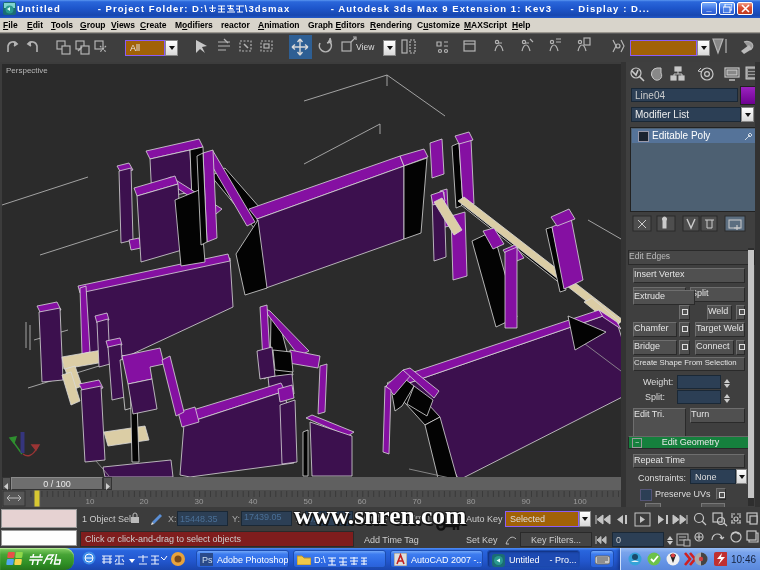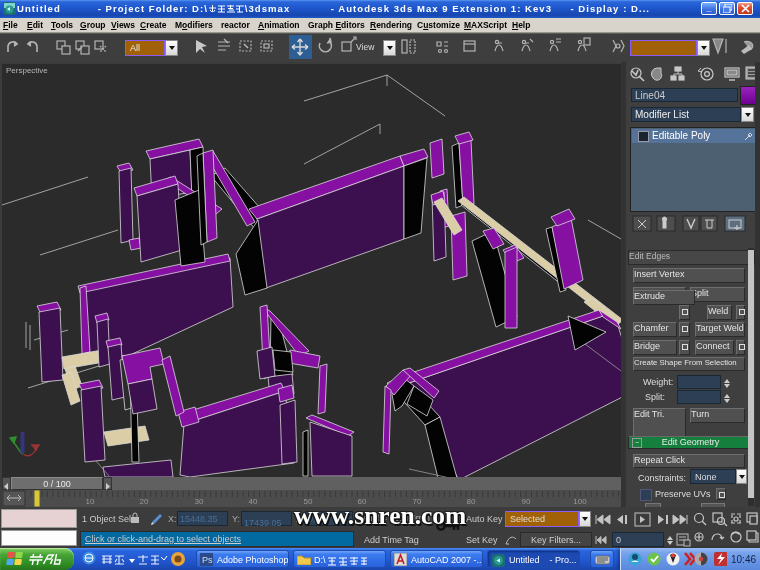--- a/index.html
+++ b/index.html
@@ -356,21 +356,21 @@
  <div class="pbtn" style="left:12px;top:295px;width:112px;height:14px;font-size:7.8px;">Create Shape From Selection</div>
  <div class="abs" style="left:22px;top:315px;">Weight:</div>
     <div class="nfield" style="left:56px;top:313px;width:44px;height:14px;"></div>
     <div class="spin" style="left:101px;top:313px;height:16px;"></div>
  <div class="abs" style="left:24px;top:330px;">Split:</div>
     <div class="nfield" style="left:56px;top:328px;width:44px;height:14px;"></div>
     <div class="spin" style="left:101px;top:328px;height:16px;"></div>
  <div class="pbtn" style="left:12px;top:346px;width:53px;height:32px;">Edit Tri.</div>
  <div class="pbtn" style="left:69px;top:346px;width:55px;height:15px;">Turn</div>
  <div class="rollhead" style="top:374px;"><span style="position:absolute;left:3px;top:1px;width:8px;height:8px;border:1px solid #999;font-size:7px;line-height:7px;">−</span>Edit Geometry</div>
- <div class="pbtn" style="left:12px;top:392px;width:112px;height:14px;">Repeat Click</div>
+ <div class="pbtn" style="left:12px;top:392px;width:112px;height:14px;">Repeat Time</div>
  <div class="abs" style="left:17px;top:411px;">Constraints:</div>
  <div class="nfield" style="left:69px;top:407px;width:46px;height:15px;color:#ddd;font-size:9px;padding:2px 0 0 4px;">None</div>
     <div class="ddbtn abs" style="left:115px;top:407px;width:11px;height:15px;"></div>
  <div class="abs" style="left:19px;top:427px;width:10px;height:10px;background:#2c3f55;border:1px solid #557;"></div>
  <div class="abs" style="left:34px;top:427px;">Preserve UVs</div>
  <div class="sqbtn" style="left:95px;top:426px;width:10px;height:12px;"></div>
  <div class="abs" style="left:24px;top:441px;width:14px;height:4px;background:#555;border:1px solid #777;"></div>
  <div class="abs" style="left:80px;top:441px;width:22px;height:4px;background:#555;border:1px solid #777;"></div>
  <div class="abs" style="left:127px;top:186px;width:6px;height:258px;background:#2e2e2e;">
       <div style="position:absolute;left:0;top:2px;width:6px;height:248px;background:#c4c4c4;"></div>
@@ -419,25 +419,25 @@
       <path d="M3 5 v-2 a2 2 0 0 1 4 0 v2" stroke="#bbb" fill="none"></path>
     </svg>
  <svg class="abs" style="left:150px;top:4px" width="14" height="14">
       <rect x="0" y="0" width="14" height="14" fill="#3c3c3c"></rect>
       <path d="M2 11 L10 3 l2 2 L4 13 Z" fill="#5b8fd6"></path>
       <path d="M2 11 l-1 3 l3 -1 Z" fill="#ddd"></path>
     </svg>
  <span class="abs" style="left:168px;top:7px;color:#aaa;">X:</span>
  <div class="abs nfield" style="left:177px;top:4px;width:51px;height:15px;color:#4a6f96;font-size:9px;padding:2px 0 0 2px;">15448.35</div>
  <span class="abs" style="left:232px;top:7px;color:#aaa;">Y:</span>
- <div class="abs nfield" style="left:241px;top:4px;width:51px;height:15px;color:#4a6f96;font-size:9px;padding:6px 0 0 2px;">17439.05</div>
+ <div class="abs nfield" style="left:241px;top:4px;width:51px;height:15px;color:#4a6f96;font-size:9px;padding:0 0 0 2px;">17439.05</div>
  <span class="abs" style="left:296px;top:7px;color:#aaa;">Z:</span>
  <div class="abs nfield" style="left:305px;top:4px;width:48px;height:15px;color:#4a6f96;font-size:9px;padding:2px 0 0 2px;">0.0</div>
  <span class="abs" style="left:364px;top:6px;color:#b5b5b5;font-size:8.5px;">Grid = 1000.0mm</span>
- <div class="abs" style="left:80px;top:24px;width:274px;height:16px;background:#0369a1;border:1px solid #2a2a2a;box-sizing:border-box;color:#ccc;padding:2px 0 0 4px;text-decoration:underline;">Click or click-and-drag to select objects</div>
+ <div class="abs" style="left:80px;top:24px;width:274px;height:16px;background:#7f1d1d;border:1px solid #2a2a2a;box-sizing:border-box;color:#ccc;padding:2px 0 0 4px;">Click or click-and-drag to select objects</div>
  <span class="abs" style="left:364px;top:28px;">Add Time Tag</span>
  <svg class="abs" style="left:436px;top:13px" width="26" height="12">
       <circle cx="5" cy="6" r="3.6" fill="none" stroke="#111" stroke-width="2.4"></circle>
       <path d="M9 6 h14 M18 6 v4 M22 6 v4" stroke="#111" stroke-width="2.4"></path>
     </svg>
  <span class="abs" style="left:466px;top:7px;">Auto Key</span>
  <span class="abs" style="left:466px;top:28px;">Set Key</span>
  <div class="abs navy" style="left:505px;top:4px;width:74px;height:16px;font-size:9px;color:#ddd;padding:2px 0 0 4px;box-sizing:border-box;">Selected</div>
  <div class="abs ddbtn" style="left:579px;top:4px;width:12px;height:16px;"></div>
  <svg class="abs" style="left:504px;top:26px" width="14" height="14">

